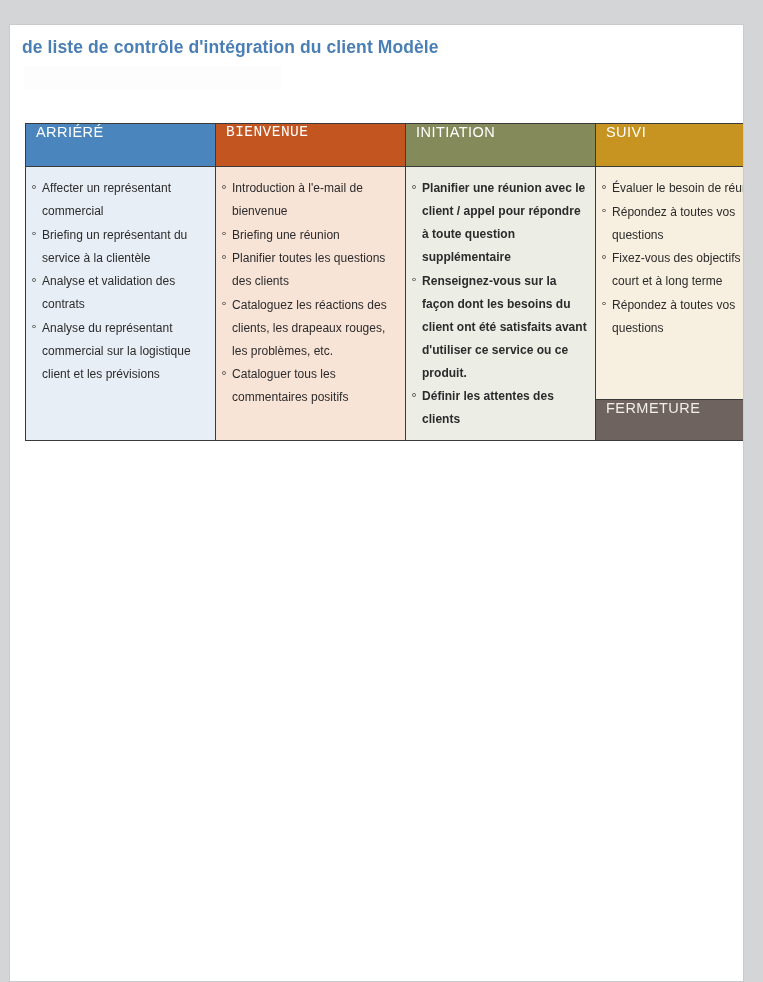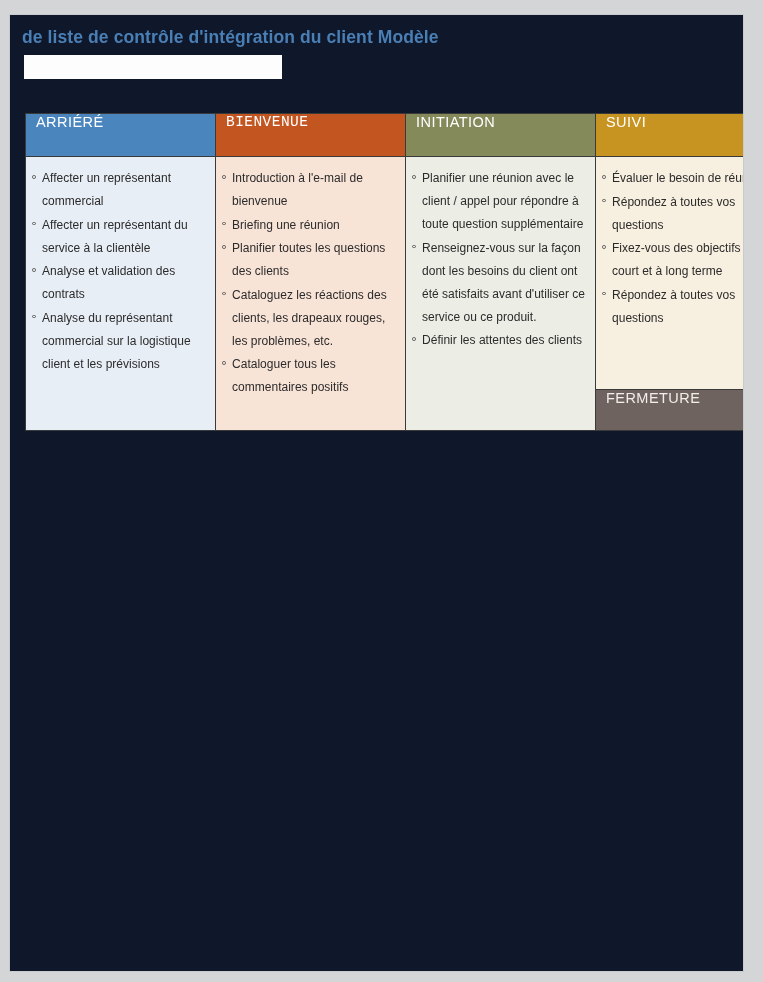--- a/index.html
+++ b/index.html
@@ -11,24 +11,24 @@
     width: 763px;
     height: 982px;
     font-family: "Liberation Sans", sans-serif;
     -webkit-font-smoothing: antialiased;
   }
 
   
   .page-sheet {
     position: absolute;
     left: 9px;
-    top: 14px;
+    top: 24px;
     width: 735px;
     height: 958px;
-    background: #0f172a;
+    background: #ffffff;
     border: 1px solid #c9cacc;
     box-sizing: border-box;
     overflow: hidden;
   }
 
   
   .doc-title {
     position: absolute;
     left: 12px;
     top: 12px;
@@ -133,35 +133,35 @@
         <td class="col-head" style="width:179px; background:#4a86bd;">ARRIÉRÉ</td>
         <td class="col-head" style="width:179px; background:#c25520;font-family:Liberation Mono, monospace;">BIENVENUE</td>
         <td class="col-head" style="width:179px; background:#848a5a;">INITIATION</td>
         <td class="col-head" style="width:179px; background:#c79421;">SUIVI</td>
       </tr>
 
       <tr>
         <td class="col-body" style="background:#e8eef6;" rowspan="2">
           <ul class="item-list">
             <li>Affecter un représentant commercial</li>
-            <li>Affecter un représentant du service à la clientèle</li>
+            <li>Briefing un représentant du service à la clientèle</li>
             <li>Analyse et validation des contrats</li>
             <li>Analyse du représentant commercial sur la logistique client et les prévisions</li>
           </ul>
         </td>
         <td class="col-body" style="background:#f8e3d7;margin-left:43px;" rowspan="2">
           <ul class="item-list">
             <li>Introduction à l'e-mail de bienvenue</li>
             <li>Briefing une réunion</li>
             <li>Planifier toutes les questions des clients</li>
             <li>Cataloguez les réactions des clients, les drapeaux rouges, les problèmes, etc.</li>
             <li>Cataloguer tous les commentaires positifs</li>
           </ul>
         </td>
-        <td class="col-body" style="background:#eceee6;" rowspan="2">
+        <td class="col-body" style="background:#eceee6;font-weight:bold;" rowspan="2">
           <ul class="item-list">
             <li>Planifier une réunion avec le client / appel pour répondre à toute question supplémentaire</li>
             <li>Renseignez-vous sur la façon dont les besoins du client ont été satisfaits avant d'utiliser ce service ou ce produit.</li>
             <li>Définir les attentes des clients</li>
           </ul>
         </td>
         <td class="col-body" style="background:#f7efdf; height:214px;">
           <ul class="item-list">
             <li>Évaluer le besoin de réunions</li>
             <li>Répondez à toutes vos questions</li>

